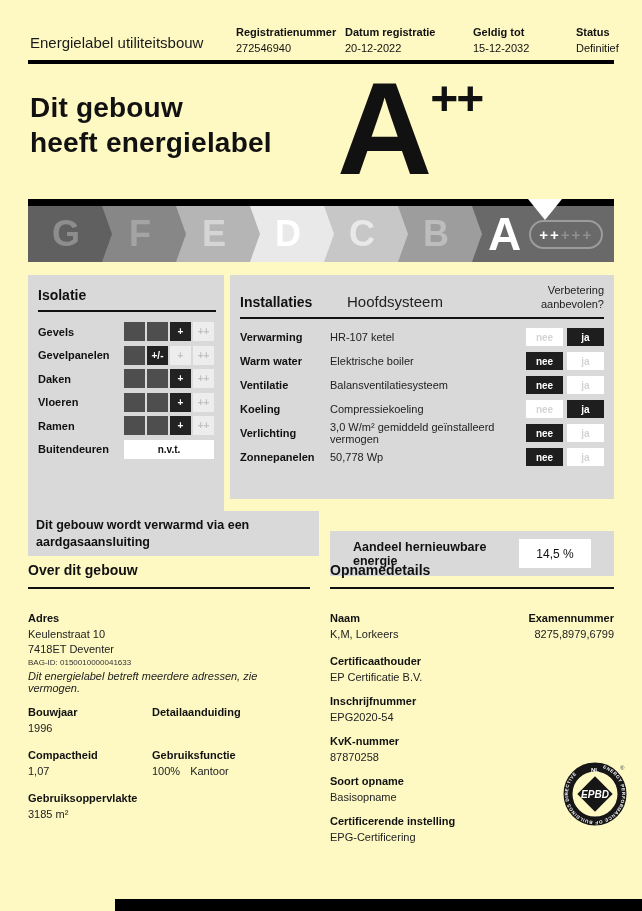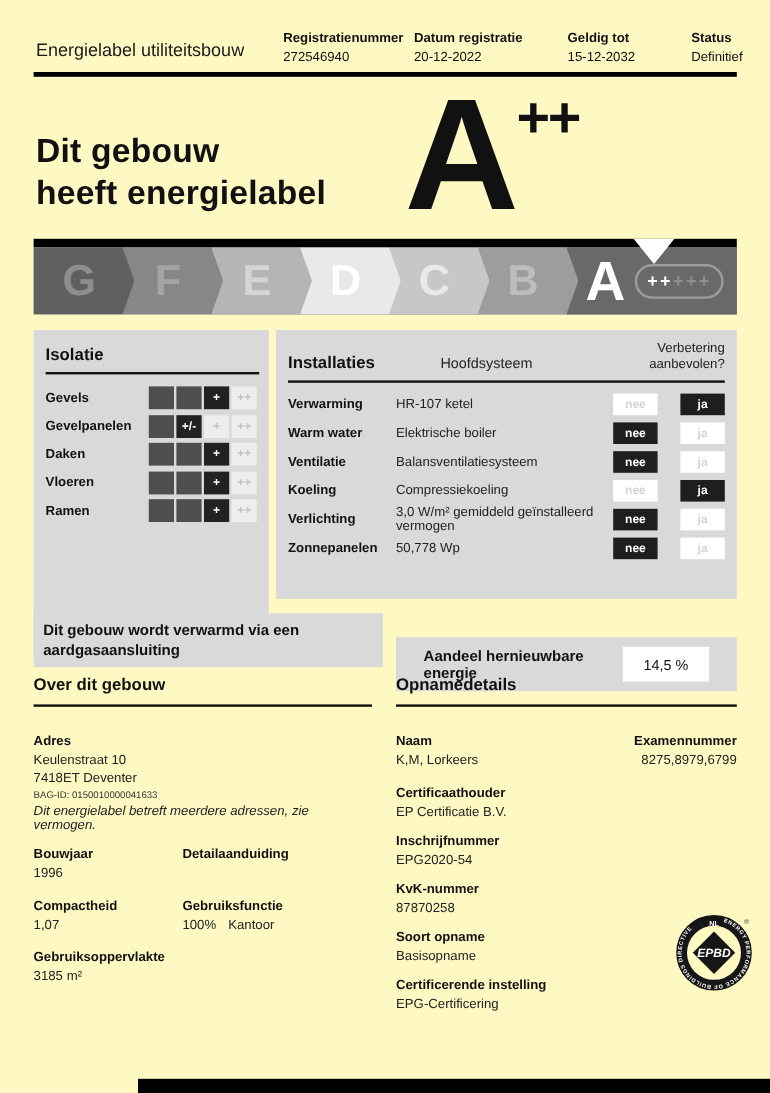--- a/index.html
+++ b/index.html
@@ -9,21 +9,21 @@
   }
   
   .doc-title{position:absolute;left:30px;top:34px;font-size:15px;color:#1a1a1a;}
   .meta-col{position:absolute;top:26px;}
   .meta-col .ml{font-size:11px;font-weight:bold;}
   .meta-col .mv{font-size:11px;margin-top:4px;}
   .mc0{left:236px}.mc1{left:345px}.mc2{left:473px}.mc3{left:576px}
   .header-rule{position:absolute;left:28px;top:60px;width:586px;height:4px;background:#000;}
 
   
-  .hero-title{position:absolute;left:30px;top:90px;font-size:28px;font-weight:bold;line-height:35px;letter-spacing:.2px;margin-top:18px;}
+  .hero-title{position:absolute;left:30px;top:90px;font-size:28px;font-weight:bold;line-height:35px;letter-spacing:.2px;}
   .rating{position:absolute;left:337px;top:80px;display:flex;align-items:flex-start;}
   .rating .big-a{font-size:132px;line-height:98px;font-weight:bold;letter-spacing:-4px;}
   .rating .big-pp{font-size:48px;line-height:38px;font-weight:bold;margin-left:2px;letter-spacing:-2px;}
 
   
   .scale{position:absolute;left:28px;top:199px;width:586px;height:63px;}
   .scale-topbar{position:absolute;left:0;top:0;width:100%;height:7px;background:#000;}
   .scale-pointer{position:absolute;left:500px;top:0;width:0;height:0;z-index:10;
     border-left:17px solid transparent;border-right:17px solid transparent;border-top:21px solid #fff;}
   .band{position:absolute;left:0;top:7px;width:100%;height:56px;background:#696969;display:flex;}
@@ -49,27 +49,27 @@
   .cell{width:21px;height:19px;display:flex;align-items:center;justify-content:center;font-size:10px;font-weight:bold;}
   .cd{background:#4e4e4e;color:#4e4e4e;}
   .cs{background:#222222;color:#ffffff;}
   .cl{background:#ededed;color:#c2c2c2;}
   .nvt{width:90px;height:19px;margin-right:2px;background:#ffffff;display:flex;align-items:center;justify-content:center;
     font-size:10px;font-weight:bold;color:#111;}
 
   .ins{left:230px;top:275px;width:384px;height:224px;padding:8px 10px;}
   .ins-head{position:relative;height:34px;border-bottom:2px solid #111;}
   .ins-head .iht{position:absolute;left:0;bottom:7px;font-size:14px;font-weight:bold;}
-  .ins-head .ihs{position:absolute;left:106px;bottom:7px;font-size:12px;color:#222;padding-left:21px;}
+  .ins-head .ihs{position:absolute;left:86px;bottom:7px;font-size:15px;color:#222;padding-left:21px;}
   .ins-head .iha{position:absolute;right:0;top:0;font-size:11px;text-align:right;line-height:14px;color:#222;}
   .ins-row{display:flex;align-items:center;height:24px;margin-top:0;}
   .ins-rows{margin-top:6px;}
   .ins-row .rl{width:90px;font-size:11px;font-weight:bold;}
   .ins-row .rv{flex:1;font-size:11px;color:#222;}
-  .toggle{display:flex;gap:19px;}
+  .toggle{display:flex;gap:4px;}
   .tg{width:37px;height:18px;display:flex;align-items:center;justify-content:center;font-size:10px;font-weight:bold;}
   .tg.on{background:#1e1e1e;color:#ffffff;}
   .tg.off{background:#ffffff;color:#d4d4d4;}
 
   
   .heat-box{position:absolute;left:28px;top:511px;width:291px;height:45px;background:#d9d9d9;
     box-sizing:border-box;padding:6px 8px;font-size:12.5px;font-weight:bold;line-height:17px;}
   .renew-box{position:absolute;left:330px;top:487px;width:284px;height:45px;background:#d9d9d9;
     box-sizing:border-box;display:flex;align-items:center;padding:0 23px;margin-top:44px;}
   .renew-box .rb-label{flex:1;font-size:12.5px;font-weight:bold;}
@@ -205,20 +205,24 @@
       </div>
       <div class="iso-row">
         <span class="il">Ramen</span>
         <span class="cells">
           <span class="cell cd"></span>
           <span class="cell cd"></span>
           <span class="cell cs">+</span>
           <span class="cell cl">++</span>
         </span>
       </div>
+      <div class="iso-row">
+        <span class="il">Buitendeuren</span>
+        <span class="nvt">n.v.t.</span>
+      </div>
     </div>
   </div>
 
   <div class="panel ins">
     <div class="ins-head">
       <span class="iht">Installaties</span>
       <span class="ihs">Hoofdsysteem</span>
       <span class="iha">
         <span>Verbetering</span><br>
         <span>aanbevolen?</span>

